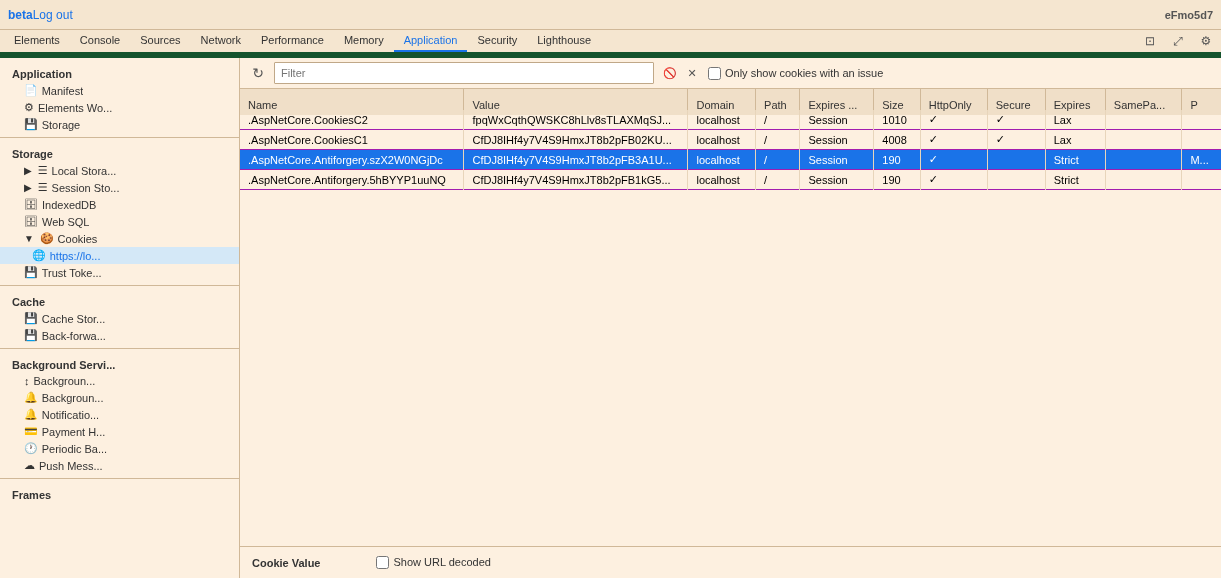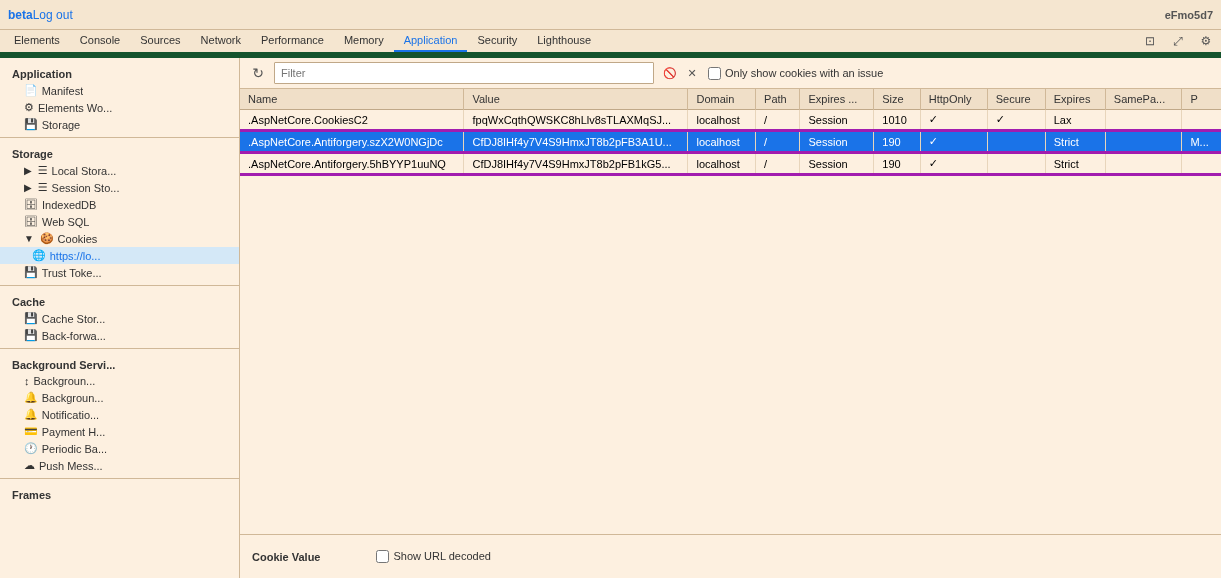--- a/index.html
+++ b/index.html
@@ -174,47 +174,47 @@
       border-bottom: 1px solid #c0a888;
     }
     thead th {
       text-align: left;
       padding: 4px 8px;
       font-weight: 500;
       color: #333;
       border-right: 1px solid #d0b898;
       white-space: nowrap;
       position: sticky;
-      top: 0;
+      top: 6px;
       background: #f0dfc8;
       cursor: pointer;
       user-select: none;
     }
     thead th:last-child { border-right: none; }
     tbody tr {
-      border-bottom: 3px solid #a21caf;
+      border-bottom: 1px solid #a21caf;
     }
     tbody tr.selected-row {
       background: #1a73e8 !important;
       color: #fff;
     }
     tbody td {
       padding: 3px 8px;
       border-right: 1px solid #e8d5bb;
       white-space: nowrap;
       overflow: hidden;
       text-overflow: ellipsis;
       max-width: 200px;
     }
     tbody td:last-child { border-right: none; }
     tbody tr.selected-row td { color: #fff; }
 
     
     .bottom-bar {
-      height: 44px;
+      height: 32px;
       border-top: 1px solid #d0b898;
       background: #fdf0e0;
       display: flex;
       align-items: center;
       padding: 0 12px;
       gap: 8px;
       flex-shrink: 0;
       font-size: 11px;
       color: #333;
     }
@@ -426,20 +426,33 @@
               <td>localhost</td>
               <td>/</td>
               <td>Session</td>
               <td>1010</td>
               <td>✓</td>
               <td>✓</td>
               <td>Lax</td>
               <td></td>
               <td></td>
             </tr>
+            <tr>
+              <td>.AspNetCore.CookiesC1</td>
+              <td>CfDJ8IHf4y7V4S9HmxJT8b2pFB02KU...</td>
+              <td>localhost</td>
+              <td>/</td>
+              <td>Session</td>
+              <td>4008</td>
+              <td>✓</td>
+              <td>✓</td>
+              <td>Lax</td>
+              <td></td>
+              <td></td>
+            </tr>
             <tr class="selected-row">
               <td>.AspNetCore.Antiforgery.szX2W0NGjDc</td>
               <td>CfDJ8IHf4y7V4S9HmxJT8b2pFB3A1U...</td>
               <td>localhost</td>
               <td>/</td>
               <td>Session</td>
               <td>190</td>
               <td>✓</td>
               <td></td>
               <td>Strict</td>

